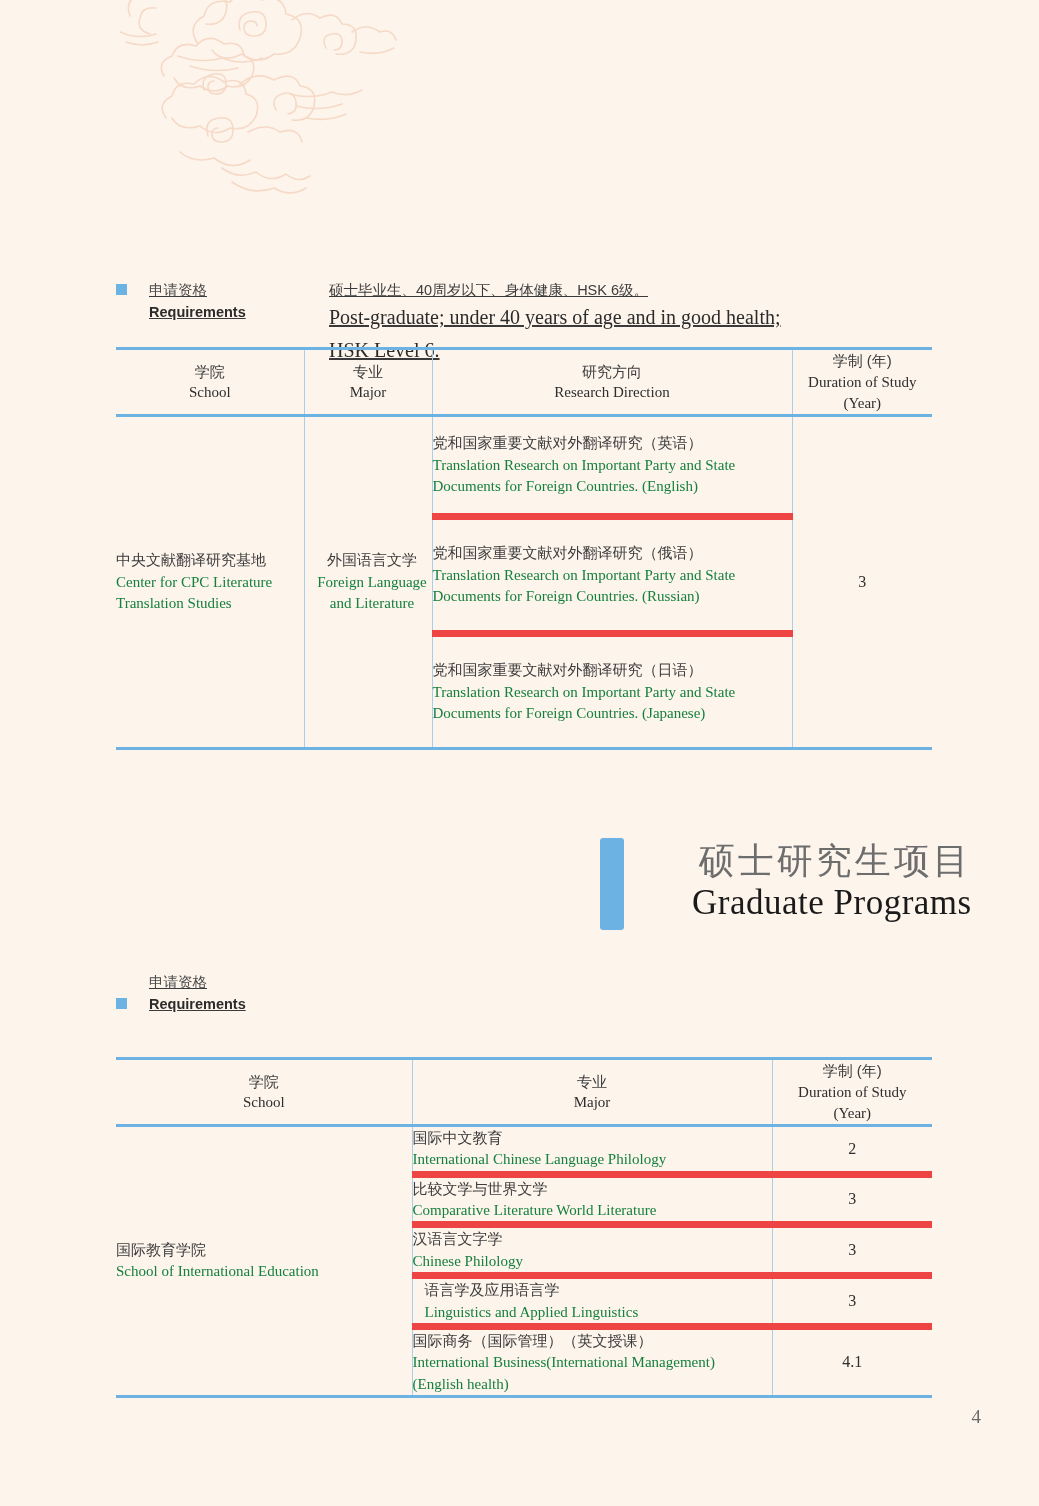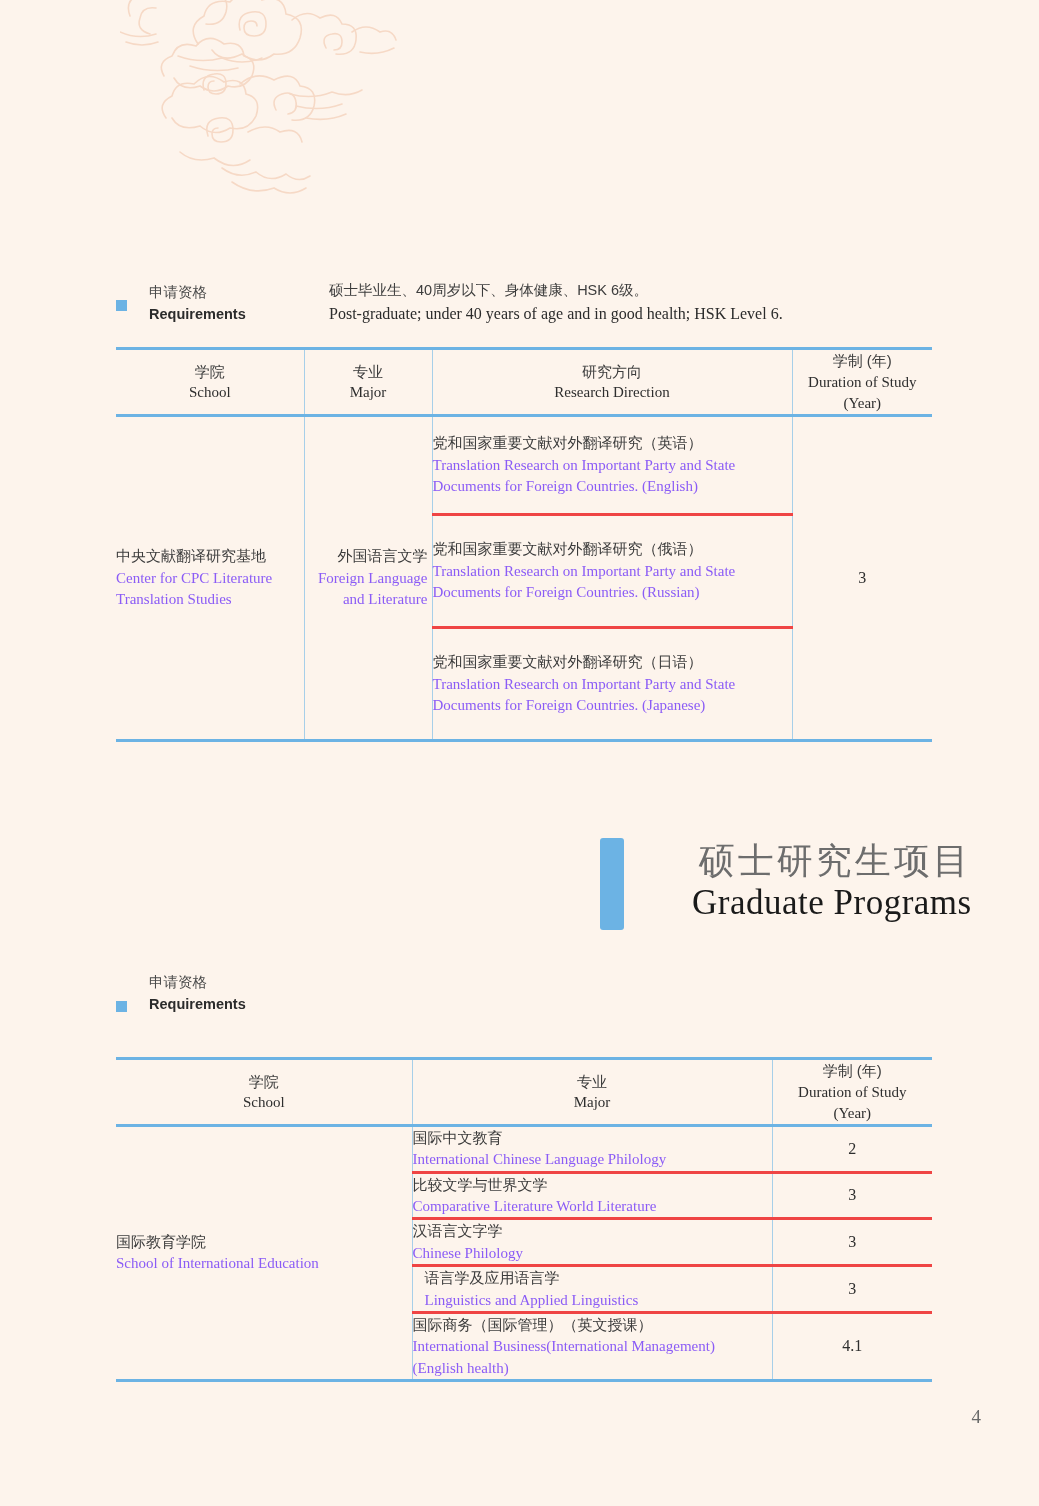--- a/index.html
+++ b/index.html
@@ -68,21 +68,22 @@
     line-height: 1.18;
     letter-spacing: 0.5px;
     white-space: nowrap;
     margin-top: -1px;
   }
 
   
   .req-block {
     position: absolute;
     display: flex;
-    align-items: center;
+    align-items: flex-start;
+    text-decoration: underline;
   }
   .req-bullet {
     width: 11px;
     height: 11px;
     background: #6cb3e4;
     flex: none;
   }
   .req-label {
     margin-left: 22px;
     width: 180px;
@@ -107,39 +108,39 @@
     flex: 1;
   }
   .req-body .cn {
     font-family: "Liberation Sans", sans-serif;
     font-size: 14.5px;
     color: #3c3c3c;
     line-height: 1.55;
   }
   .req-body .en {
     font-family: "Liberation Serif", serif;
-    font-size: 16px;
+    font-size: 20px;
     color: #2b2b2b;
     line-height: 1.62;
   }
 
   
   table.prog {
     position: absolute;
     border-collapse: collapse;
     table-layout: fixed;
   }
   table.prog td, table.prog th {
     padding: 0;
     vertical-align: middle;
     font-weight: normal;
   }
   .thick-top  { border-top: 3px solid #6cb3e4; }
   .thick-bot  { border-bottom: 3px solid #6cb3e4; }
-  .thin-bot   { border-bottom: 3px solid #ef4444; }
+  .thin-bot   { border-bottom: 7px solid #ef4444; }
   .vline      { border-left: 1px solid #a7cfe9; }
 
   .hcell {
     text-align: center;
     padding: 11px 6px 13px 6px;
   }
   .hcell .cn {
     font-family: "Liberation Sans", sans-serif;
     font-size: 15px;
     color: #3c3c3c;
@@ -157,24 +158,24 @@
   }
   .cell .cn {
     font-family: "Liberation Sans", sans-serif;
     font-size: 15px;
     color: #3c3c3c;
     line-height: 1.5;
   }
   .cell .en {
     font-family: "Liberation Serif", serif;
     font-size: 15px;
-    color: #8b5cf6;
+    color: #15803d;
     line-height: 1.42;
   }
-  .cell.center { text-align: right; padding-left: 12px; padding-right: 4px; }
+  .cell.center { text-align: center; padding-left: 12px; padding-right: 4px; }
   .cell.center .cn { line-height: 1.5; }
 
   .dur {
     text-align: center;
     font-family: "Liberation Serif", serif;
     font-size: 16px;
     color: #2e2e2e;
   }
 
   

